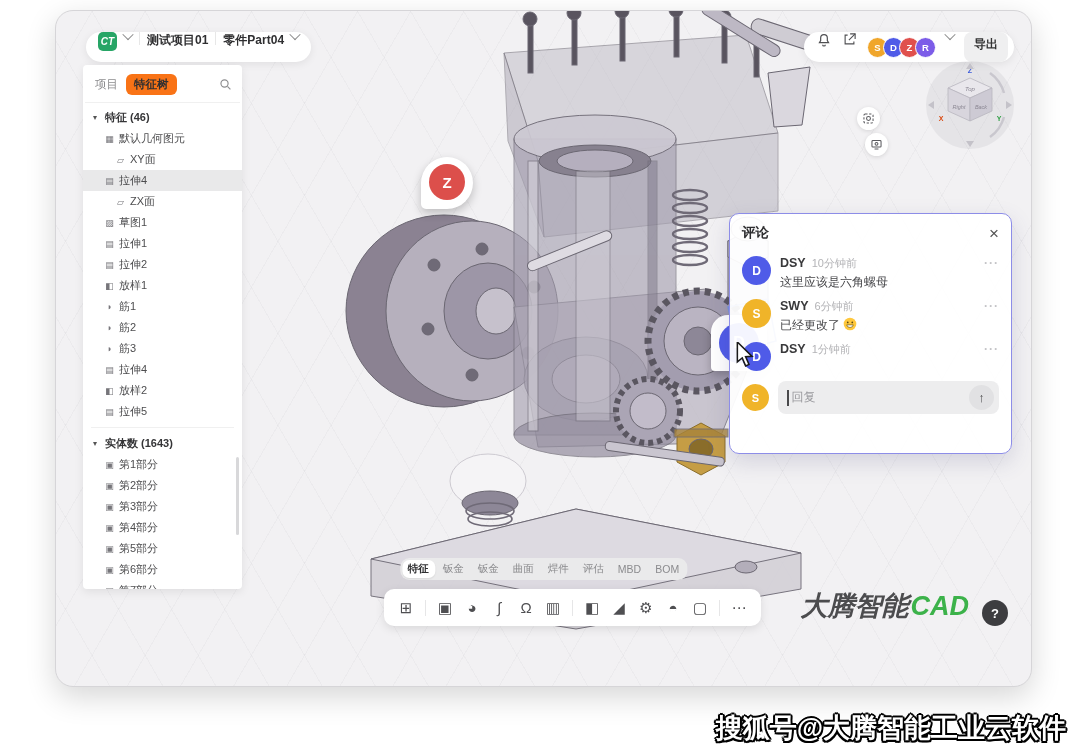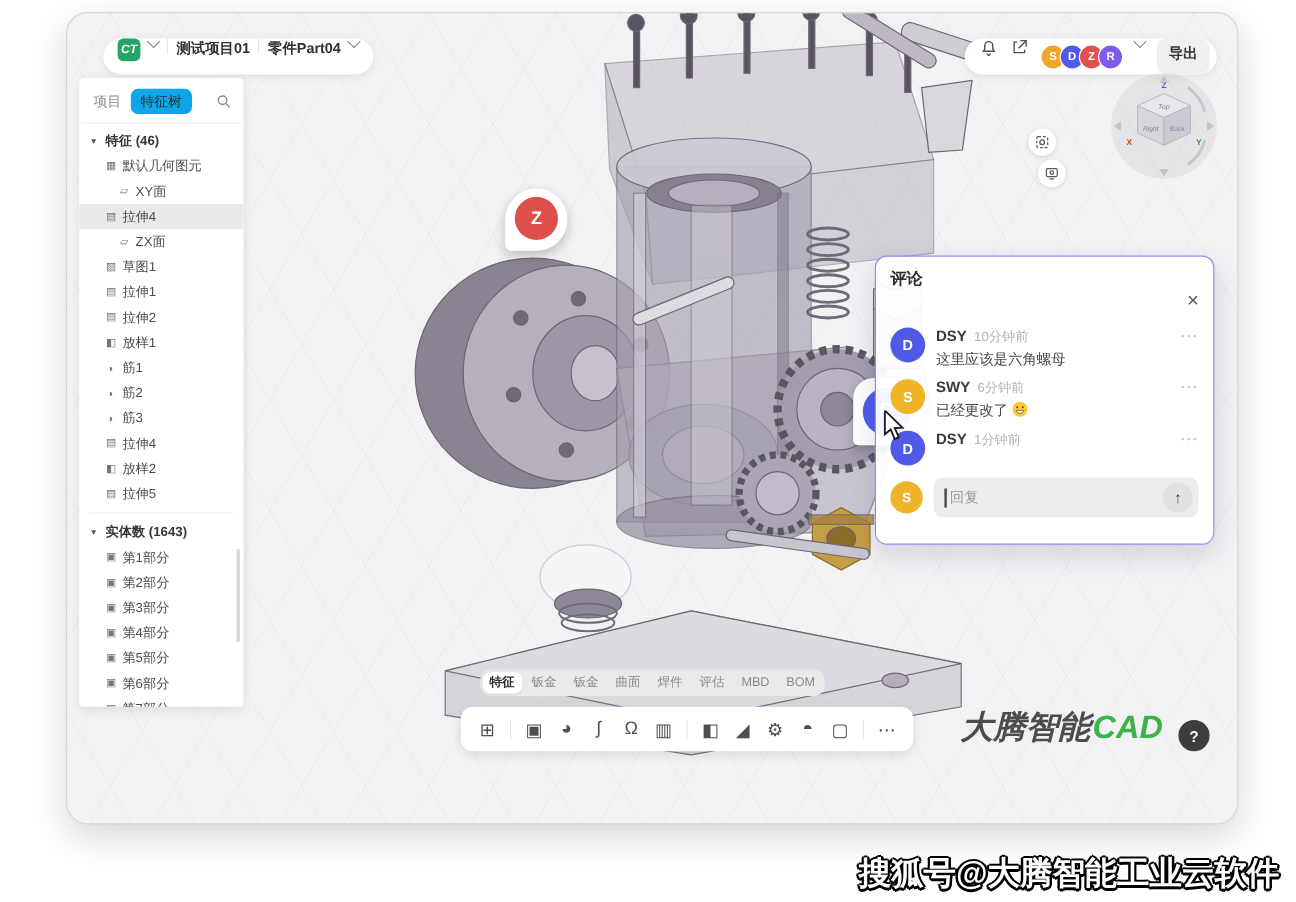--- a/index.html
+++ b/index.html
@@ -24,25 +24,25 @@
   #rightpill{right:17px;top:21px;height:30px;padding:0 6px 0 12px;gap:10px;}
   #rightpill svg{display:block;}
   .avstack{display:flex;align-items:center;}
   .avtr{width:19px;height:19px;border-radius:50%;color:#fff;font-size:9.5px;font-weight:bold;
         display:inline-flex;align-items:center;justify-content:center;border:1.6px solid #fff;
         margin-left:-5px;position:relative;}
   .avtr:first-child{margin-left:0;}
   .exportbtn{background:#efeff0;border-radius:8px;font-size:12px;font-weight:700;color:#333;
         padding:4px 10px;cursor:pointer;}
   
-  #sidebar{position:absolute;left:10px;top:54px;width:137px;height:524px;background:#fff;border-radius:4px;
+  #sidebar{position:absolute;left:27px;top:54px;width:159px;height:524px;background:#fff;border-radius:4px;
         box-shadow:0 3px 10px rgba(0,0,0,.08);display:flex;flex-direction:column;}
   #sbhead{display:flex;align-items:center;gap:8px;padding:9px 10px 7px 12px;}
   .sbtab{font-size:11.5px;color:#8d8d8f;}
-  .sbtab.sel{background:#0ea5e9;border-radius:6px;padding:3px 8px;color:#2f2f31;font-weight:400;}
+  .sbtab.sel{background:#f97316;border-radius:6px;padding:3px 8px;color:#2f2f31;font-weight:700;}
   #sbsearch{margin-left:auto;}
   #sbdiv{height:1px;background:#f0f0f0;margin:0 2px;}
   #treewrap{position:relative;flex:1;overflow:hidden;padding-top:4px;}
   .trow{display:flex;align-items:center;gap:4px;height:21px;font-size:11px;color:#4d4d4f;cursor:pointer;}
   .trow.sel{background:#e9e9ea;}
   .caret{font-size:8px;color:#555;width:8px;}
   .ticon{font-size:9px;color:#76757a;width:11px;text-align:center;}
   .thead{color:#353537;font-weight:700;}
   .tree-div{height:1px;background:#f0f0f0;margin:5px 8px;}
   #sbscroll{position:absolute;right:3px;top:392px;width:3px;height:78px;border-radius:2px;background:#d8d8da;}
@@ -52,21 +52,21 @@
   #pinZ .pcirc{left:8px;top:7px;width:36px;height:36px;font-size:15px;}
   #pinD{left:655px;top:304px;width:56px;height:56px;border-radius:17px 17px 17px 4px;}
   #pinD .pcirc{left:8px;top:8px;width:40px;height:40px;font-size:16px;}
   .pcirc{position:absolute;border-radius:50%;color:#fff;font-weight:bold;
          display:flex;align-items:center;justify-content:center;}
   #cursor{position:absolute;left:678px;top:331px;z-index:30;}
   
   #cpanel{position:absolute;left:673px;top:202px;width:283px;height:241px;border-radius:10px;
         background:rgba(255,255,255,.94);border:1.5px solid #8D8DE8;box-shadow:0 8px 22px rgba(70,70,120,.18);
         display:flex;flex-direction:column;padding:10px 12px 12px;box-sizing:border-box;}
-  #cphead{display:flex;margin-bottom:6px;flex-direction:column;}
+  #cphead{display:flex;align-items:center;margin-bottom:6px;}
   #cptitle{font-size:13.5px;font-weight:700;color:#2e2e30;}
   #cpclose{margin-left:auto;font-size:17px;color:#555;cursor:pointer;line-height:1;}
   .crow{display:flex;gap:9px;margin-top:8px;}
   .cav{flex:0 0 auto;width:29px;height:29px;border-radius:50%;color:#fff;font-size:12px;font-weight:bold;
        display:flex;align-items:center;justify-content:center;}
   .cbody{flex:1;min-width:0;}
   .cline1{display:flex;align-items:baseline;gap:6px;}
   .cname{font-size:12.5px;font-weight:700;color:#39393b;}
   .ctime{font-size:11px;color:#b3b3b6;}
   .cdots{margin-left:auto;color:#c4c4c7;font-weight:bold;letter-spacing:1px;font-size:12px;cursor:pointer;}

